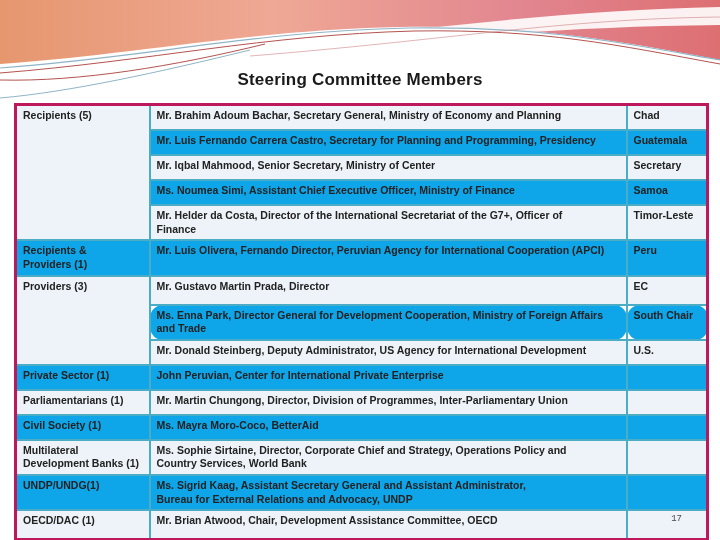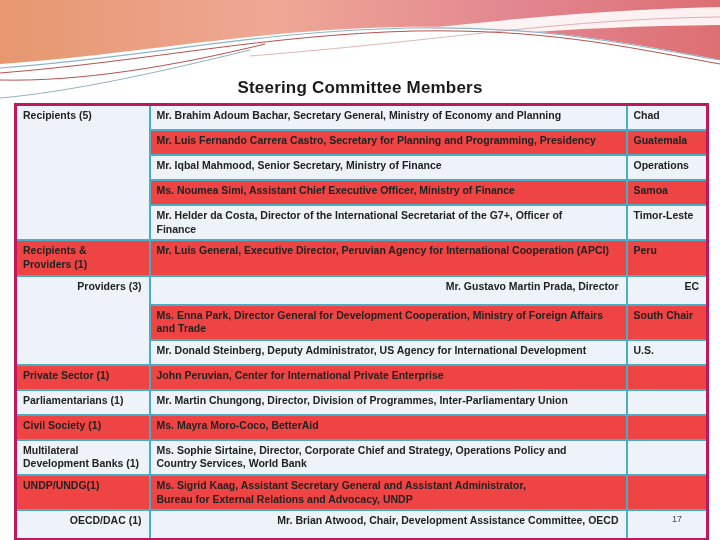--- a/index.html
+++ b/index.html
@@ -8,49 +8,48 @@
     background:#ffffff;
     font-family:"Liberation Sans", sans-serif;
     -webkit-font-smoothing:antialiased;
   }
   .banner{position:absolute;top:0;left:0;width:720px;height:112px;pointer-events:none;}
   .title{
     position:absolute;top:70px;left:0;width:720px;
     text-align:center;
     font-size:17px;font-weight:bold;color:#1a1a1a;
     letter-spacing:0.2px;
-    margin-top:8px;
   }
   table.members{
     position:absolute;top:103px;left:14px;
     width:692px;
     border-collapse:collapse;
     table-layout:fixed;
   }
   table.members{border:3px solid #be185d;}
   table.members td{
     border:2px solid #4bacc6;
     vertical-align:top;
     padding:3px 7px 3px 6px;
     font-size:10.5px;line-height:1.3;font-weight:bold;color:#222;
     white-space:pre-line;
     overflow:hidden;
   }
   col.c-label{width:134px;}
   col.c-name{width:477px;}
   col.c-country{width:81px;}
   .band-light{background:#edf3f8;}
-  .band-dark{background:#ef4444;}
-  .hl{color:#c02890;}
+  .band-dark{background:#0ea5e9;}
+  .hl{color:#c02890;border-radius:13px;}
   tr.h23 td{height:17px;}
-  tr.h27 td{height:21px;text-align:right;}
+  tr.h27 td{height:21px;}
   tr.h30 td{height:26px;}
   .page-number{
     position:absolute;right:38px;bottom:16px;
-    font-family:Liberation Sans, sans-serif;
+    font-family:Liberation Mono, monospace;
     font-size:9px;color:#4a4a4a;margin-top:8px;
   }
 </style>
 </head>
 <body>
 
 <svg class="banner" viewBox="0 0 720 112" xmlns="http://www.w3.org/2000/svg" aria-hidden="true">
   <defs>
     <linearGradient id="bg1" x1="0" y1="0" x2="1" y2="0">
       <stop offset="0" stop-color="#e6976e"></stop>
@@ -86,36 +85,36 @@
     <tr class="h23">
       <td class="band-light" rowspan="5">Recipients (5)</td>
       <td class="band-light">Mr. Brahim Adoum Bachar, Secretary General, Ministry of Economy and Planning</td>
       <td class="band-light">Chad</td>
     </tr>
     <tr class="h23">
       <td class="band-dark">Mr. Luis Fernando Carrera Castro, Secretary for Planning and Programming, Presidency</td>
       <td class="band-dark">Guatemala</td>
     </tr>
     <tr class="h23">
-      <td class="band-light">Mr. Iqbal Mahmood, Senior Secretary, Ministry of Finance</td>
-      <td class="band-light">Operations</td>
+      <td class="band-light">Mr. Iqbal Mahmood, Senior Secretary, Ministry of Center</td>
+      <td class="band-light">Secretary</td>
     </tr>
     <tr class="h23">
       <td class="band-dark">Ms. Noumea Simi, Assistant Chief Executive Officer, Ministry of Finance</td>
       <td class="band-dark">Samoa</td>
     </tr>
     <tr>
       <td class="band-light">Mr. Helder  da Costa, Director of the International Secretariat of the G7+, Officer of
 Finance</td>
       <td class="band-light">Timor-Leste</td>
     </tr>
     <tr class="h30">
       <td class="band-dark">Recipients &amp;
 Providers (1)</td>
-      <td class="band-dark">Mr. Luis General, Executive Director, Peruvian Agency for International Cooperation (APCI)</td>
+      <td class="band-dark">Mr. Luis Olivera, Fernando Director, Peruvian Agency for International Cooperation (APCI)</td>
       <td class="band-dark">Peru</td>
     </tr>
     <tr class="h27">
       <td class="band-light" rowspan="3">Providers (3)</td>
       <td class="band-light">Mr. Gustavo Martin Prada, Director</td>
       <td class="band-light">EC</td>
     </tr>
     <tr>
       <td class="band-dark hl">Ms. Enna Park, Director General for Development Cooperation, Ministry of Foreign Affairs
 and Trade</td>

